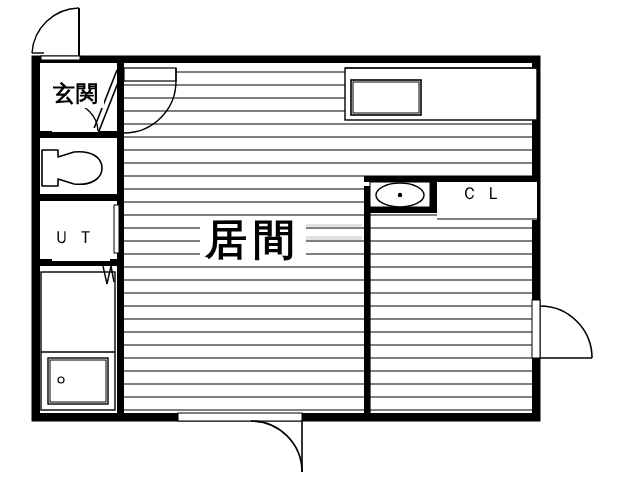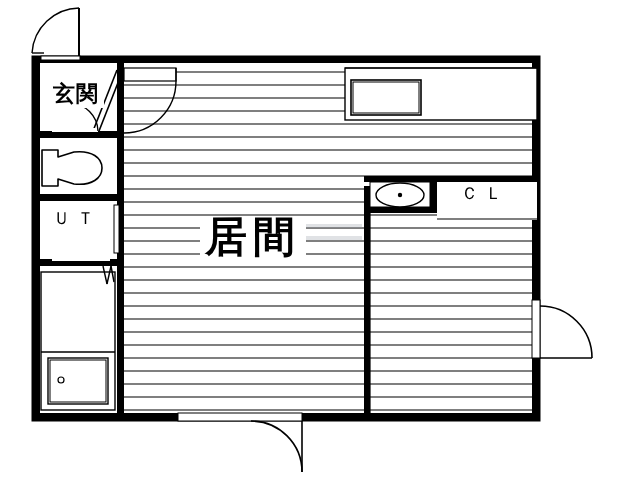--- a/index.html
+++ b/index.html
@@ -227,20 +227,20 @@
     </g>
 
     <g fill="none" stroke="#000000" stroke-width="1.2">
       <line x1="370" y1="213" x2="370" y2="413"></line>
     </g>
 
   </svg>
 
   <div class="room-label label-cjk-sm label-bg" style="left:48px; top:80px;">玄関</div>
 
-  <div class="room-label label-latin label-bg" style="left:48px; top:207px;text-align:center;">ＵＴ</div>
-
-  <div class="room-label label-cjk-lg label-bg" style="left:200px; top:216px;font-family:Liberation Mono, monospace;">居間</div>
+  <div class="room-label label-latin label-bg" style="left:48px; top:226px;text-align:center;">ＵＴ</div>
+
+  <div class="room-label label-cjk-lg label-bg" style="left:200px; top:216px;">居間</div>
 
 
   <div class="room-label label-latin label-bg" style="left:456px; top:182px;">ＣＬ</div>
 
 </div>
 
 </body></html>

